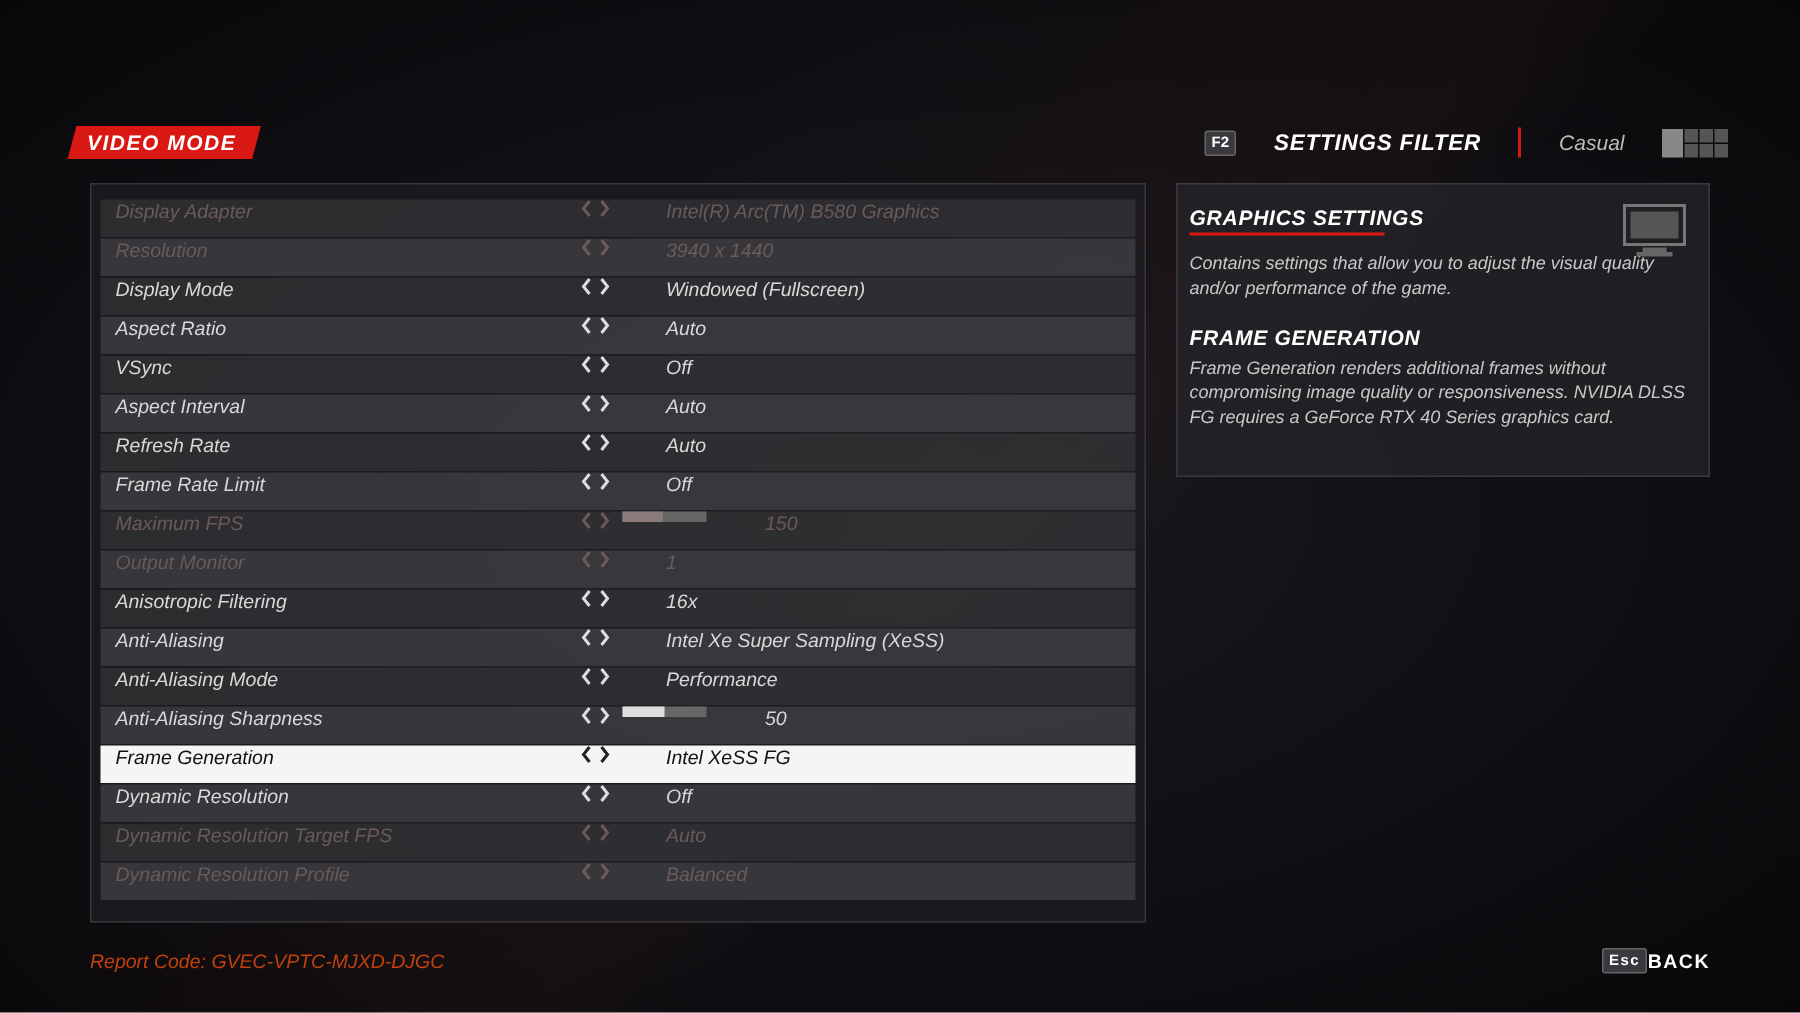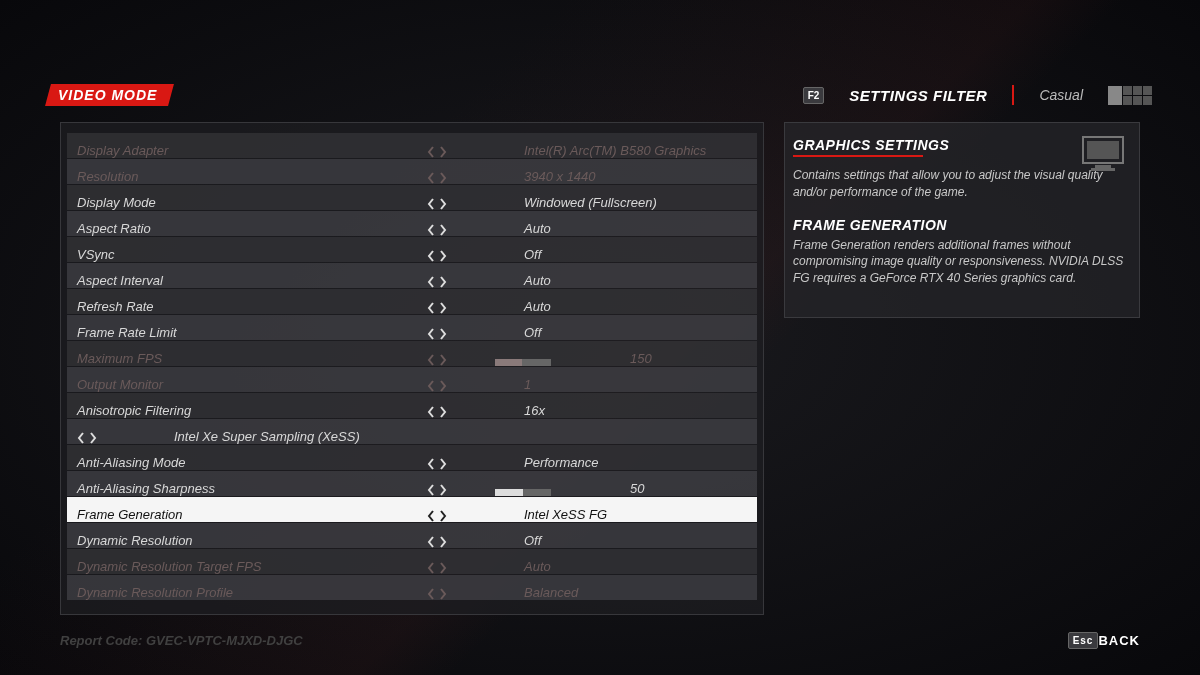--- a/index.html
+++ b/index.html
@@ -101,27 +101,26 @@
   width: 356px;
   background: rgba(38,38,42,0.75);
   border: 1px solid #3a3a3e;
   padding: 14px 8px;
   align-self: flex-start;
   position: relative;
 }
 
 .row {
   display: flex;
-  align-items: flex-end;
+  align-items: flex-start;
   height: 25px;
   margin: 0 6px 1px 6px;
   padding: 0 10px;
   font-size: 13px;
   font-style: italic;
-  gap: 40px;
 }
 .row.alt0 { background: rgba(58,58,62,0.6); }
 .row.alt1 { background: rgba(78,78,84,0.55); }
 .row.disabled .label, .row.disabled .chev, .row.disabled .value { color: #6a5a5a; }
 .row.disabled .chev svg path { stroke: #6a5a5a; }
 .row.selected { background: #f5f5f5; }
 .row.selected .label, .row.selected .value { color: #111; }
 .row.selected .chev svg path { stroke: #222; }
 
 .label { width: 310px; }
@@ -177,23 +176,22 @@
   position: absolute;
   bottom: 26px;
   left: 60px;
   right: 60px;
   display: flex;
   justify-content: space-between;
   align-items: center;
   font-size: 13px;
 }
 .report-code {
-  color: #404040;
-  font-style: italic;
-  font-weight: bold;
+  color: #c2410c;
+  font-style: italic;
 }
 .back-btn {
   display: flex;
   align-items: center;
   gap: 0;
   color: #fff;
   font-weight: 700;
   letter-spacing: 1px;
 }
 </style>
@@ -352,20 +350,21 @@
           <svg viewBox="0 0 9 12">
             <path d="M6 1 L2 6 L6 11"></path>
           </svg>
           <svg viewBox="0 0 9 12">
             <path d="M3 1 L7 6 L3 11"></path>
           </svg>
         </div>
         <div class="value">16x</div>
       </div>
       <div class="row alt1">
+        <div class="label">Anti-Aliasing</div>
         <div class="chev">
           <svg viewBox="0 0 9 12">
             <path d="M6 1 L2 6 L6 11"></path>
           </svg>
           <svg viewBox="0 0 9 12">
             <path d="M3 1 L7 6 L3 11"></path>
           </svg>
         </div>
         <div class="value">Intel Xe Super Sampling (XeSS)</div>
       </div>

